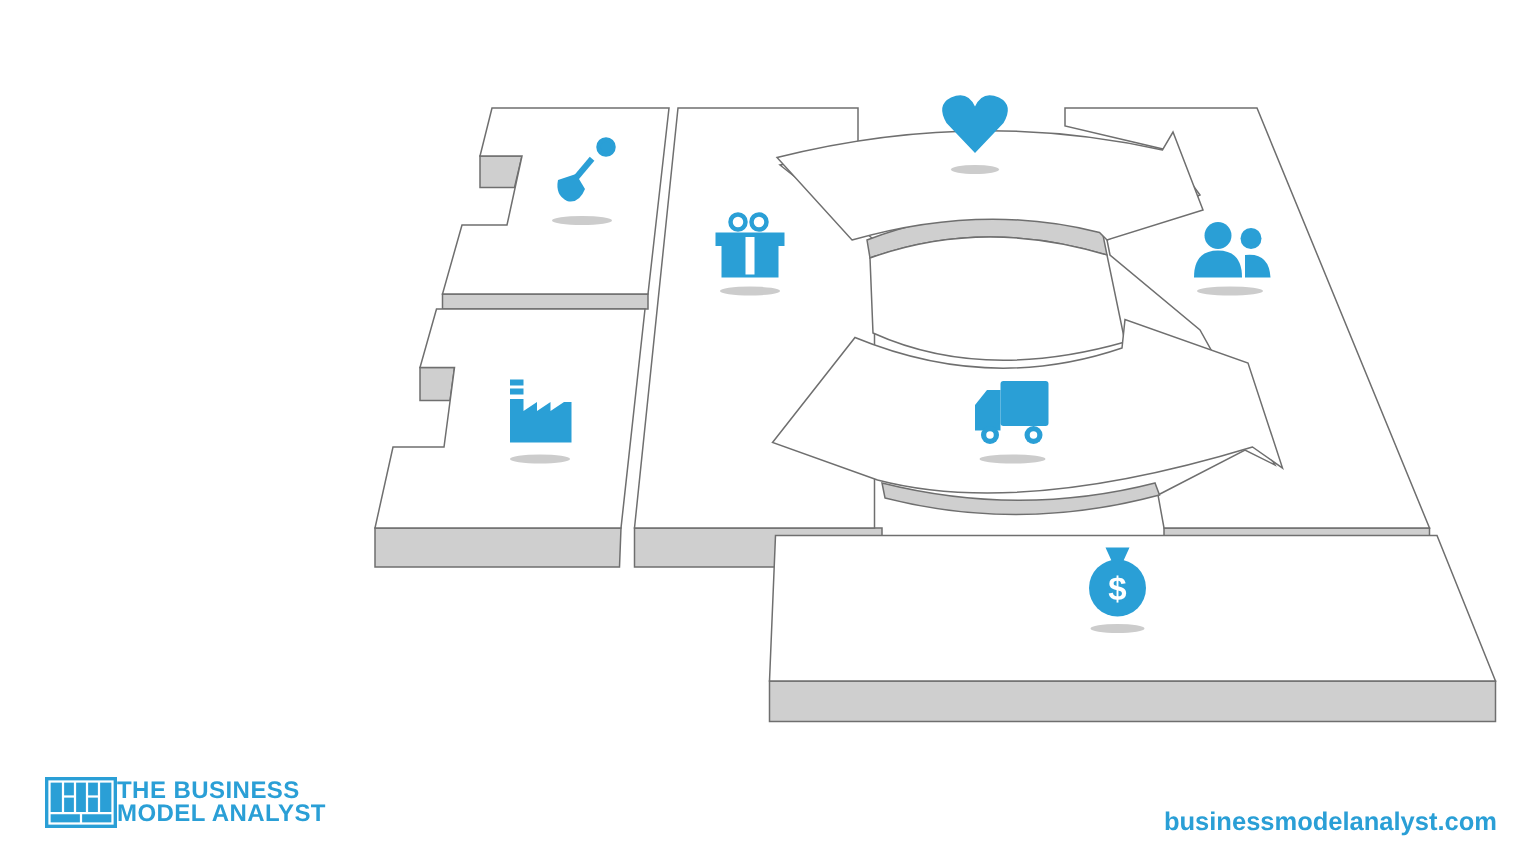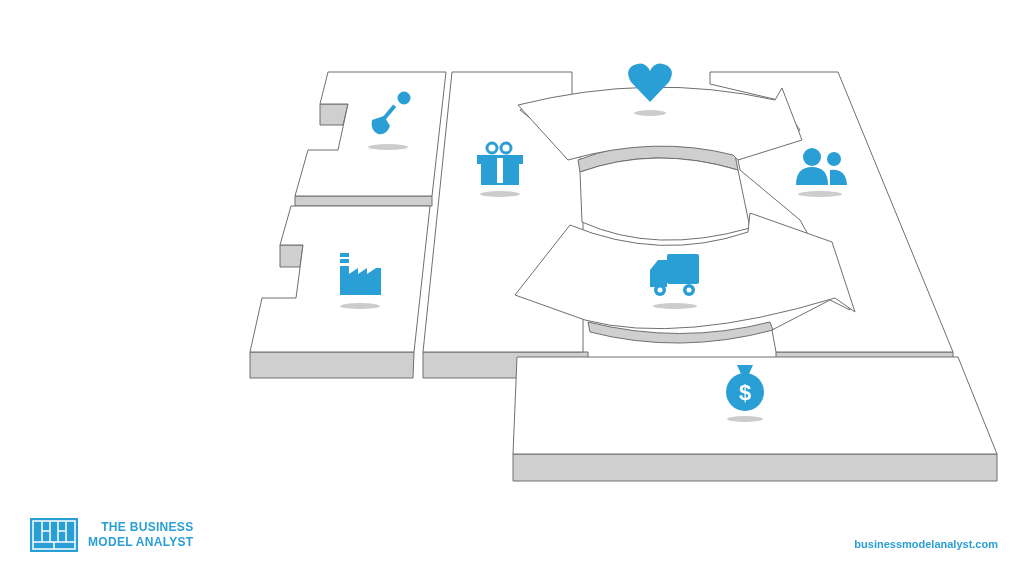--- a/index.html
+++ b/index.html
@@ -1,21 +1,21 @@
 <!DOCTYPE html>
 <html><head>
 <meta charset="utf-8">
 <style>
   html,body{margin:0;padding:0;background:#ffffff;}
   body{width:1024px;height:576px;position:relative;overflow:hidden;font-family:"Liberation Sans",sans-serif;}
   svg.canvas{position:absolute;left:0;top:0;}
   .logo{position:absolute;left:30px;top:518px;display:flex;align-items:center;}
   .logo-mark{width:48px;height:34px;}
-  .logo-text{margin-left:10px;color:#2a9fd6;font-weight:bold;font-size:12px;line-height:15px;letter-spacing:0.3px;text-align:right;}
-  .site{position:absolute;right:26px;top:538px;color:#2a9fd6;font-weight:bold;font-size:11px;}
+  .logo-text{color:#2a9fd6;font-weight:bold;font-size:16px;line-height:15px;letter-spacing:0.3px;}
+  .site{position:absolute;right:26px;top:538px;color:#2a9fd6;font-weight:bold;font-size:17px;}
 </style>
 </head>
 <body>
 
 <svg class="canvas" width="1024" height="576" viewBox="0 0 1024 576">
   <defs>
     <style>
       .top{fill:#ffffff;stroke:#6f6f6f;stroke-width:1;}
       .side{fill:#cfcfcf;stroke:#6f6f6f;stroke-width:1;}
       .ic{fill:#2a9fd6;}

